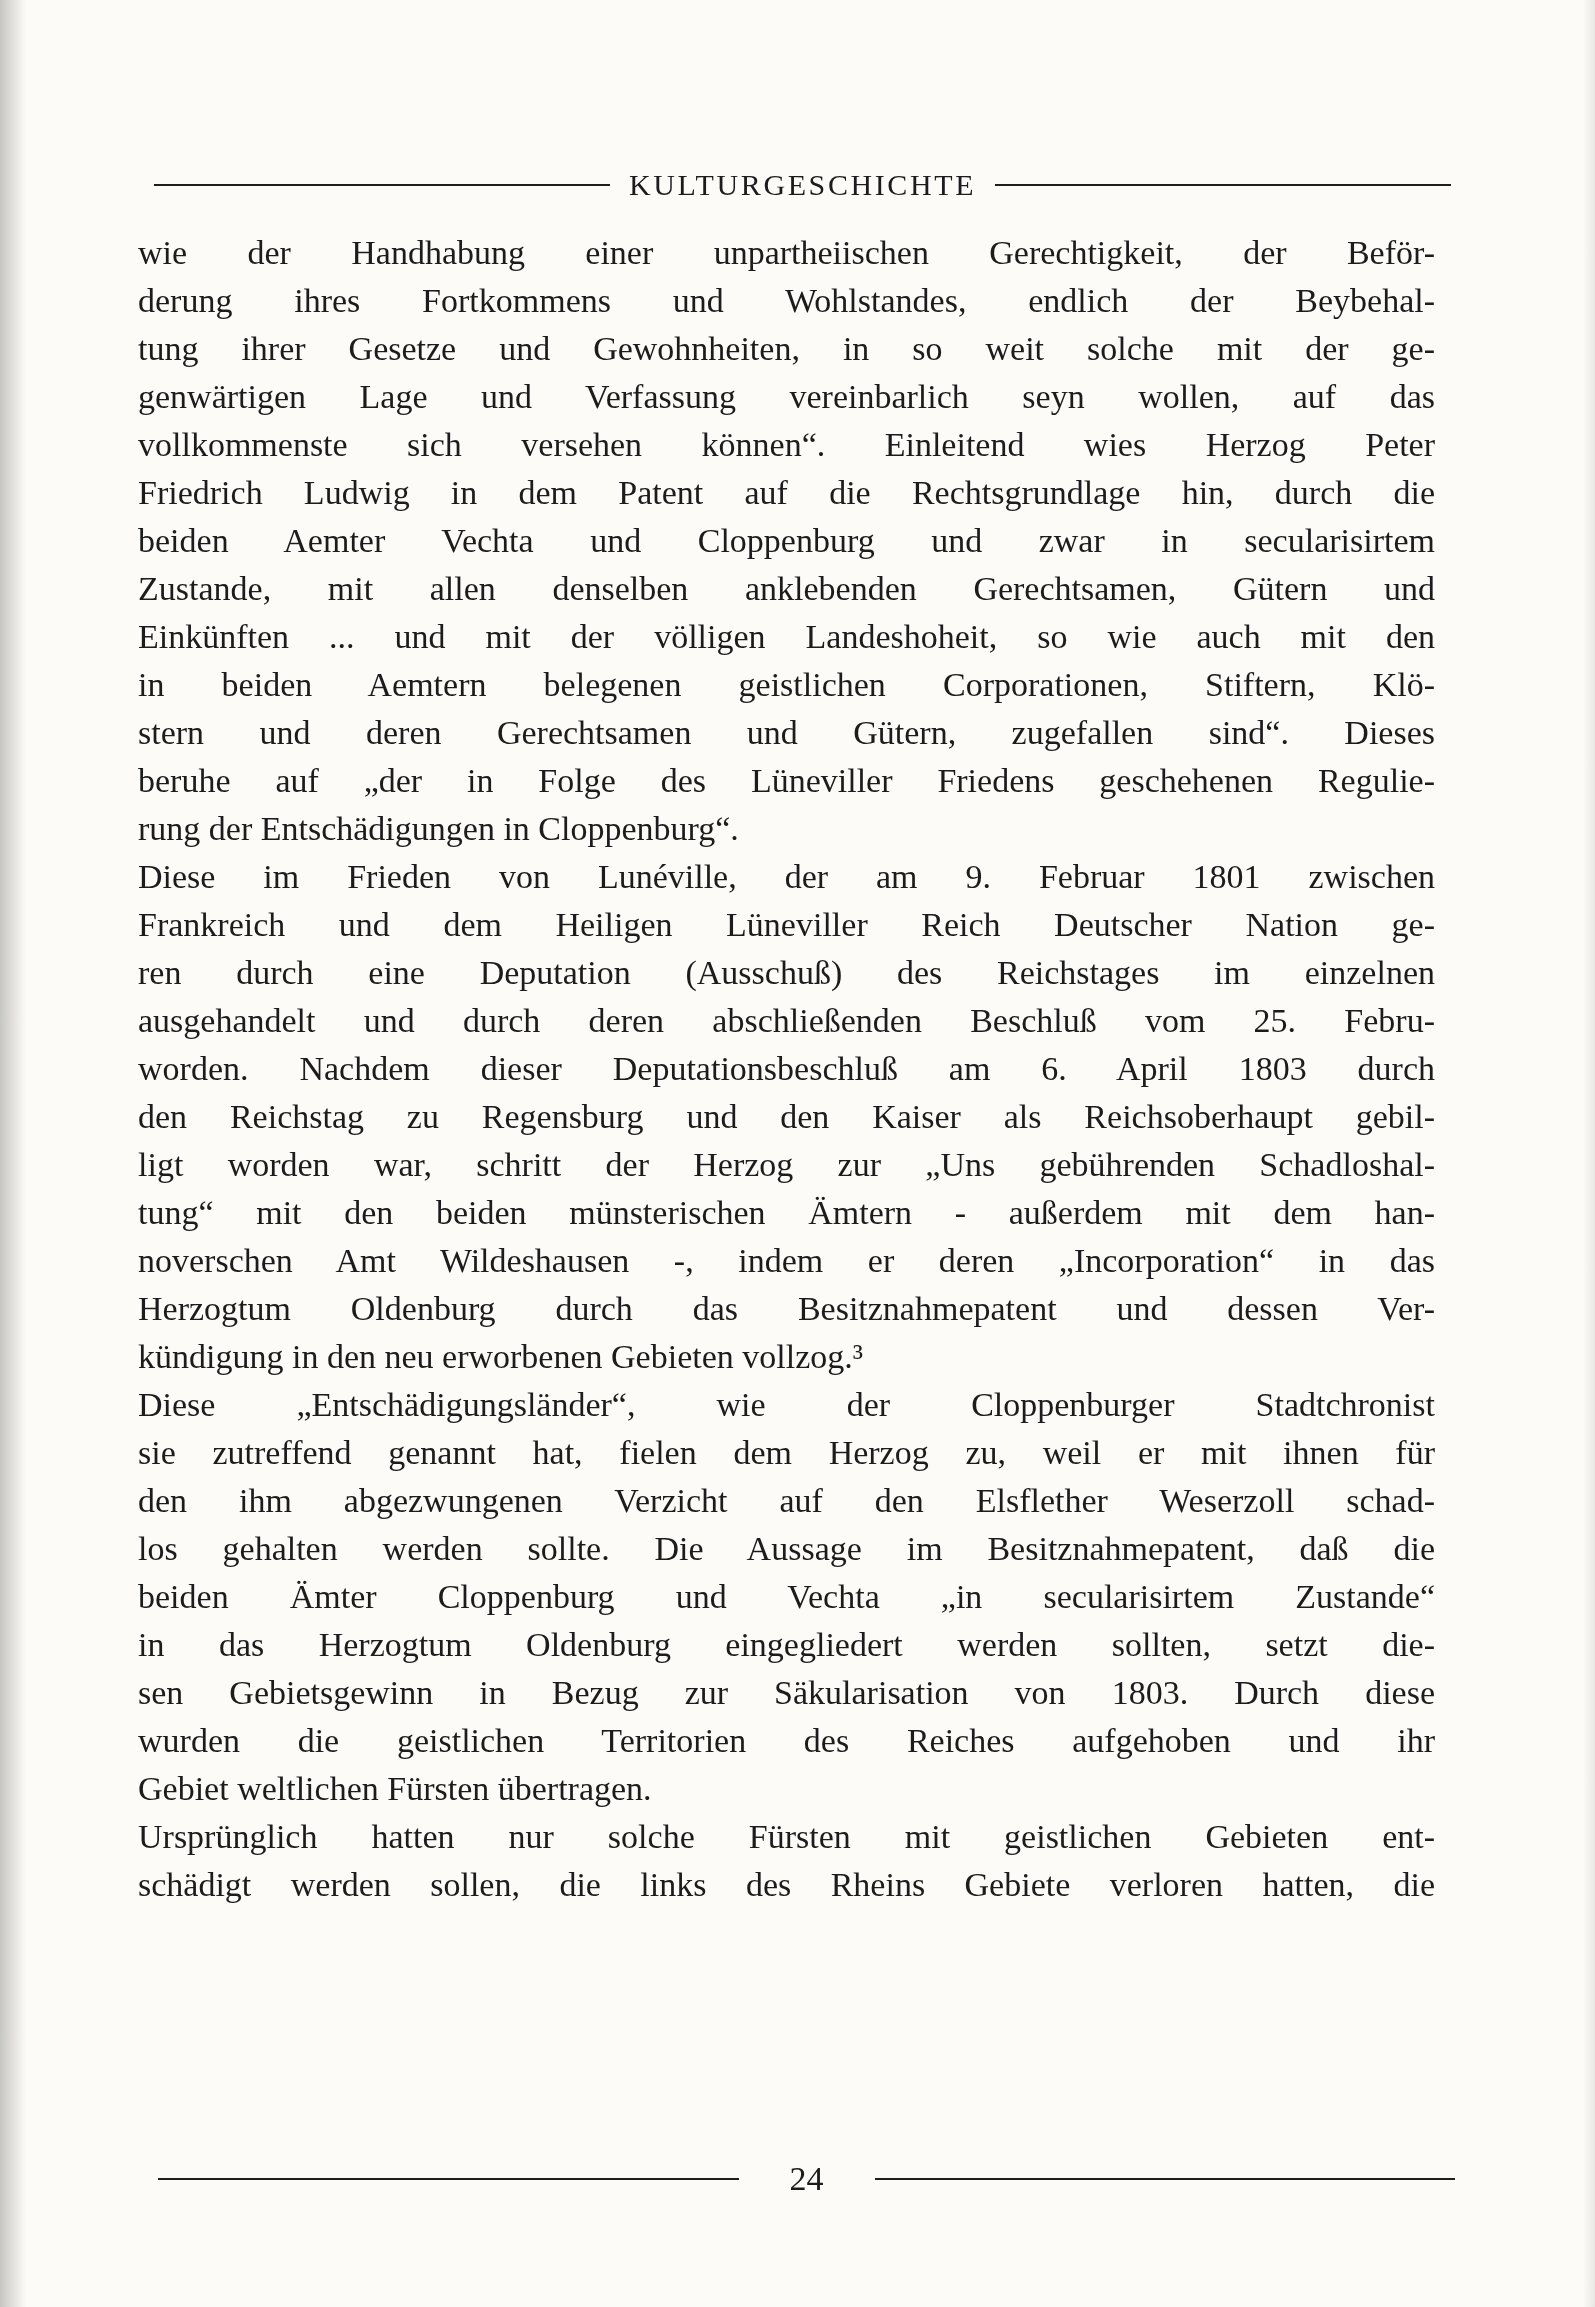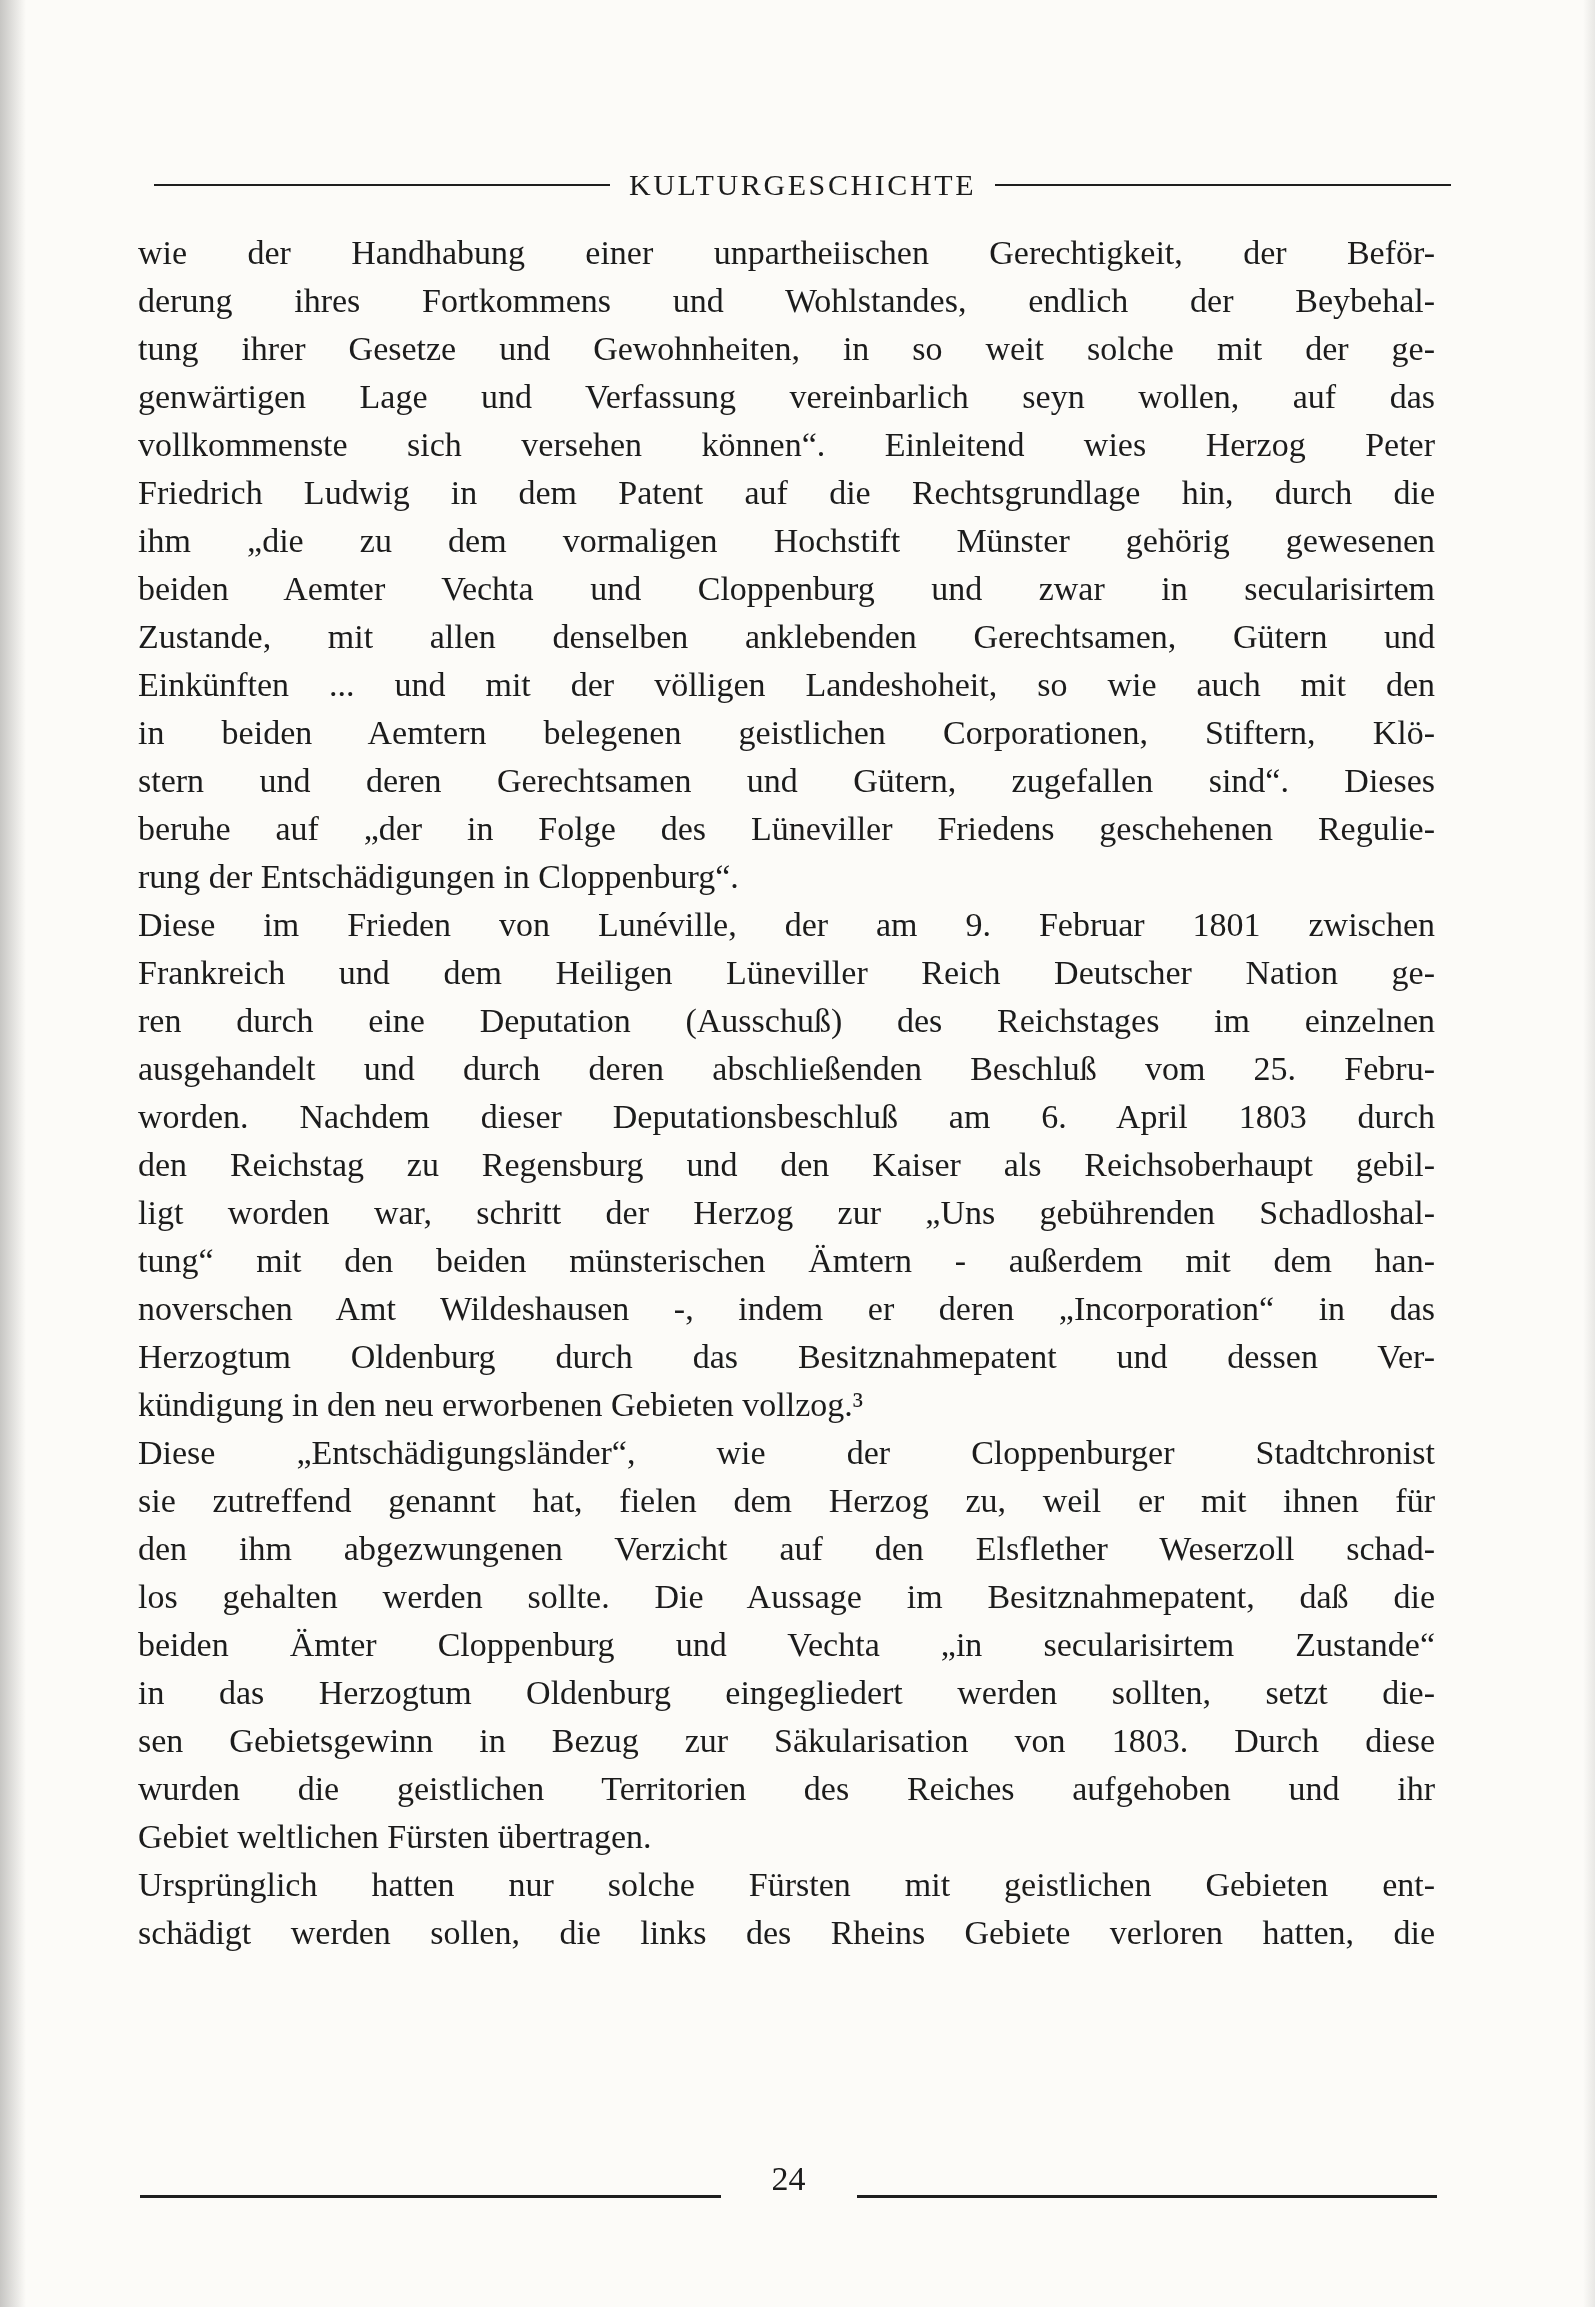--- a/index.html
+++ b/index.html
@@ -63,25 +63,25 @@
     text-align: justify;
     -moz-text-align-last: justify;
     text-align-last: justify;
   }
   .line.no-justify {
     -moz-text-align-last: left;
     text-align-last: left;
   }
   .footer {
     position: absolute;
-    left: 140px;
+    left: 158px;
     width: 1297px;
     top: 2160px;
     display: flex;
-    align-items: flex-end;
+    align-items: center;
   }
   .footer-number {
     flex: 0 0 auto;
     margin: 0 51px;
     font-size: 34px;
   }
 </style>
 </head>
 <body>
 
@@ -95,21 +95,20 @@
     <span class="rule"></span>
   </header>
 
   <main class="body">
       <div class="line">wie der Handhabung einer unpartheiischen Gerechtigkeit, der Beför-</div>
       <div class="line">derung ihres Fortkommens und Wohlstandes, endlich der Beybehal-</div>
       <div class="line">tung ihrer Gesetze und Gewohnheiten, in so weit solche mit der ge-</div>
       <div class="line">genwärtigen Lage und Verfassung vereinbarlich seyn wollen, auf das</div>
       <div class="line">vollkommenste sich versehen können“. Einleitend wies Herzog Peter</div>
       <div class="line">Friedrich Ludwig in dem Patent auf die Rechtsgrundlage hin, durch die</div>
-      <div class="line">ihm „die zu dem vormaligen Hochstift Münster gehörig gewesenen</div>
       <div class="line">beiden Aemter Vechta und Cloppenburg und zwar in secularisirtem</div>
       <div class="line">Zustande, mit allen denselben anklebenden Gerechtsamen, Gütern und</div>
       <div class="line">Einkünften ... und mit der völligen Landeshoheit, so wie auch mit den</div>
       <div class="line">in beiden Aemtern belegenen geistlichen Corporationen, Stiftern, Klö-</div>
       <div class="line">stern und deren Gerechtsamen und Gütern, zugefallen sind“. Dieses</div>
       <div class="line">beruhe auf „der in Folge des Lüneviller Friedens geschehenen Regulie-</div>
       <div class="line no-justify">rung der Entschädigungen in Cloppenburg“.</div>
       <div class="line">Diese im Frieden von Lunéville, der am 9. Februar 1801 zwischen</div>
       <div class="line">Frankreich und dem Heiligen Lüneviller Reich Deutscher Nation ge-</div>
       <div class="line">ren durch eine Deputation (Ausschuß) des Reichstages im einzelnen</div>

